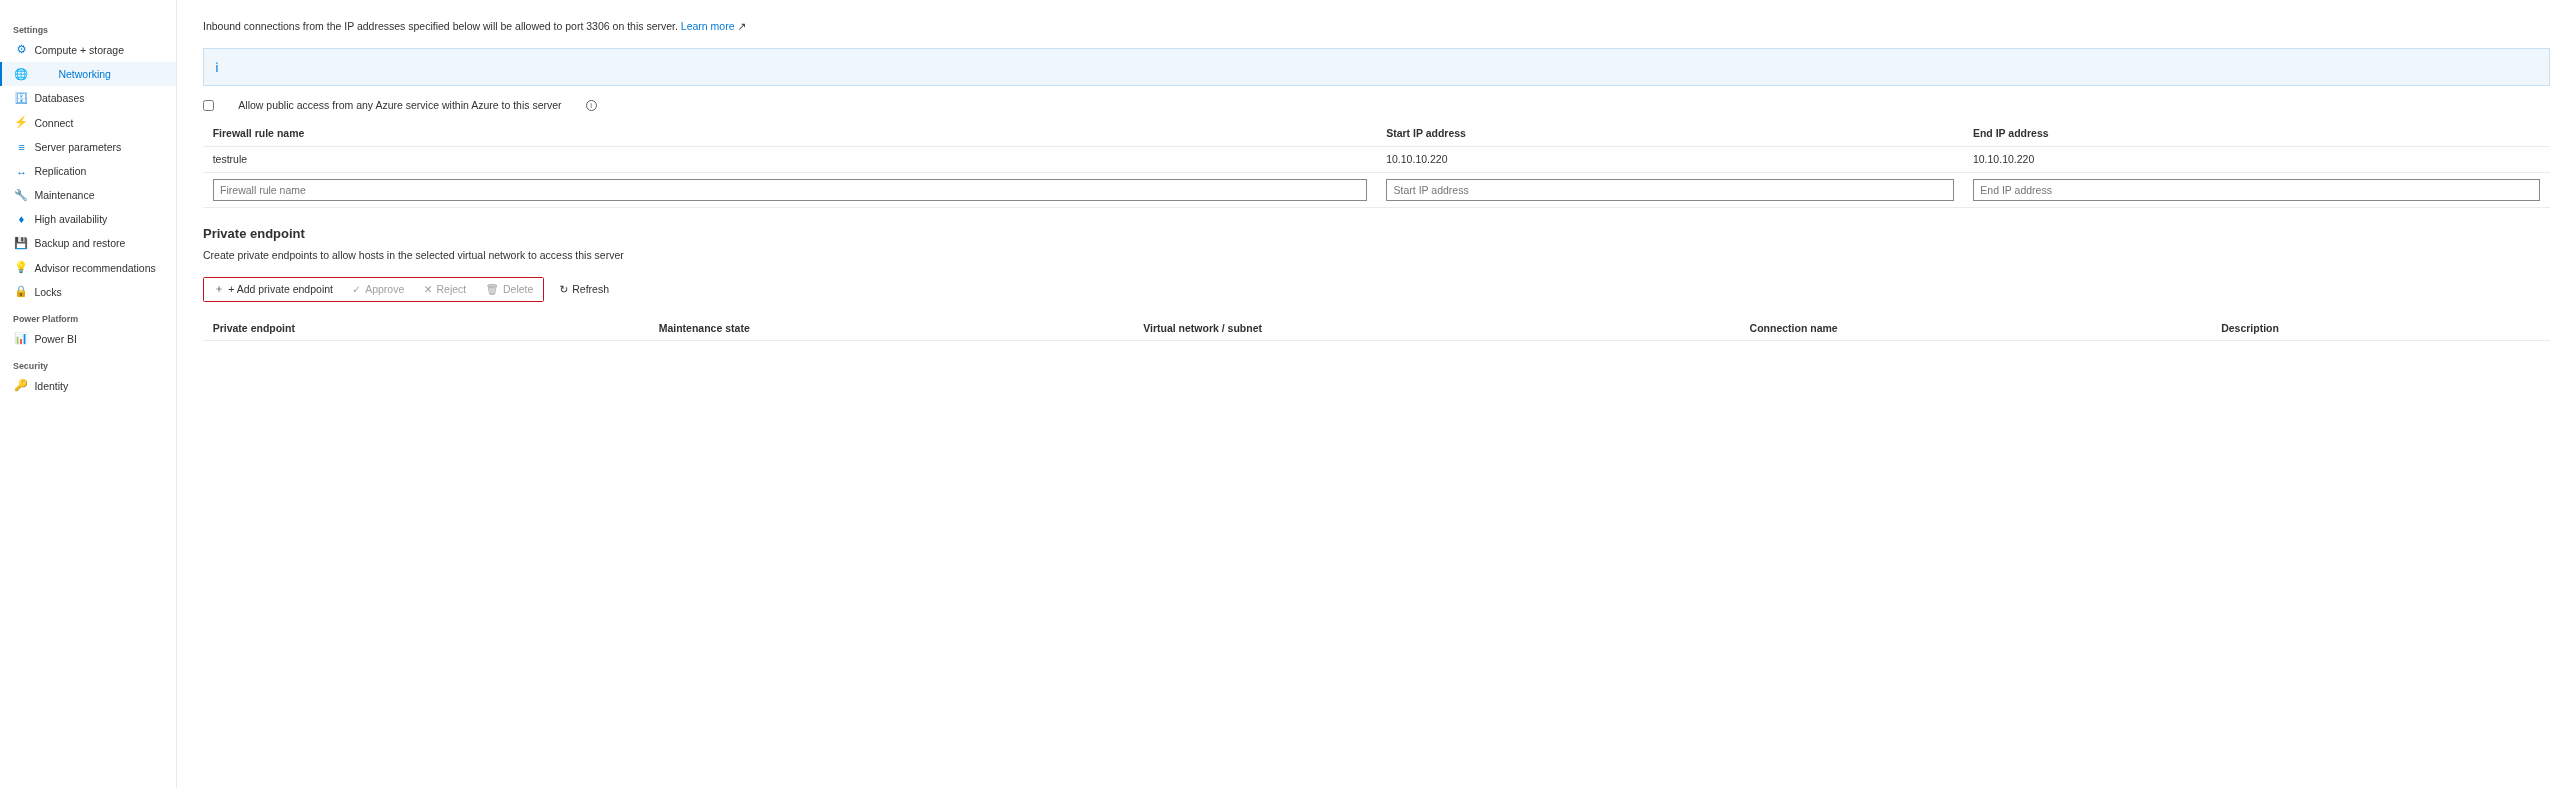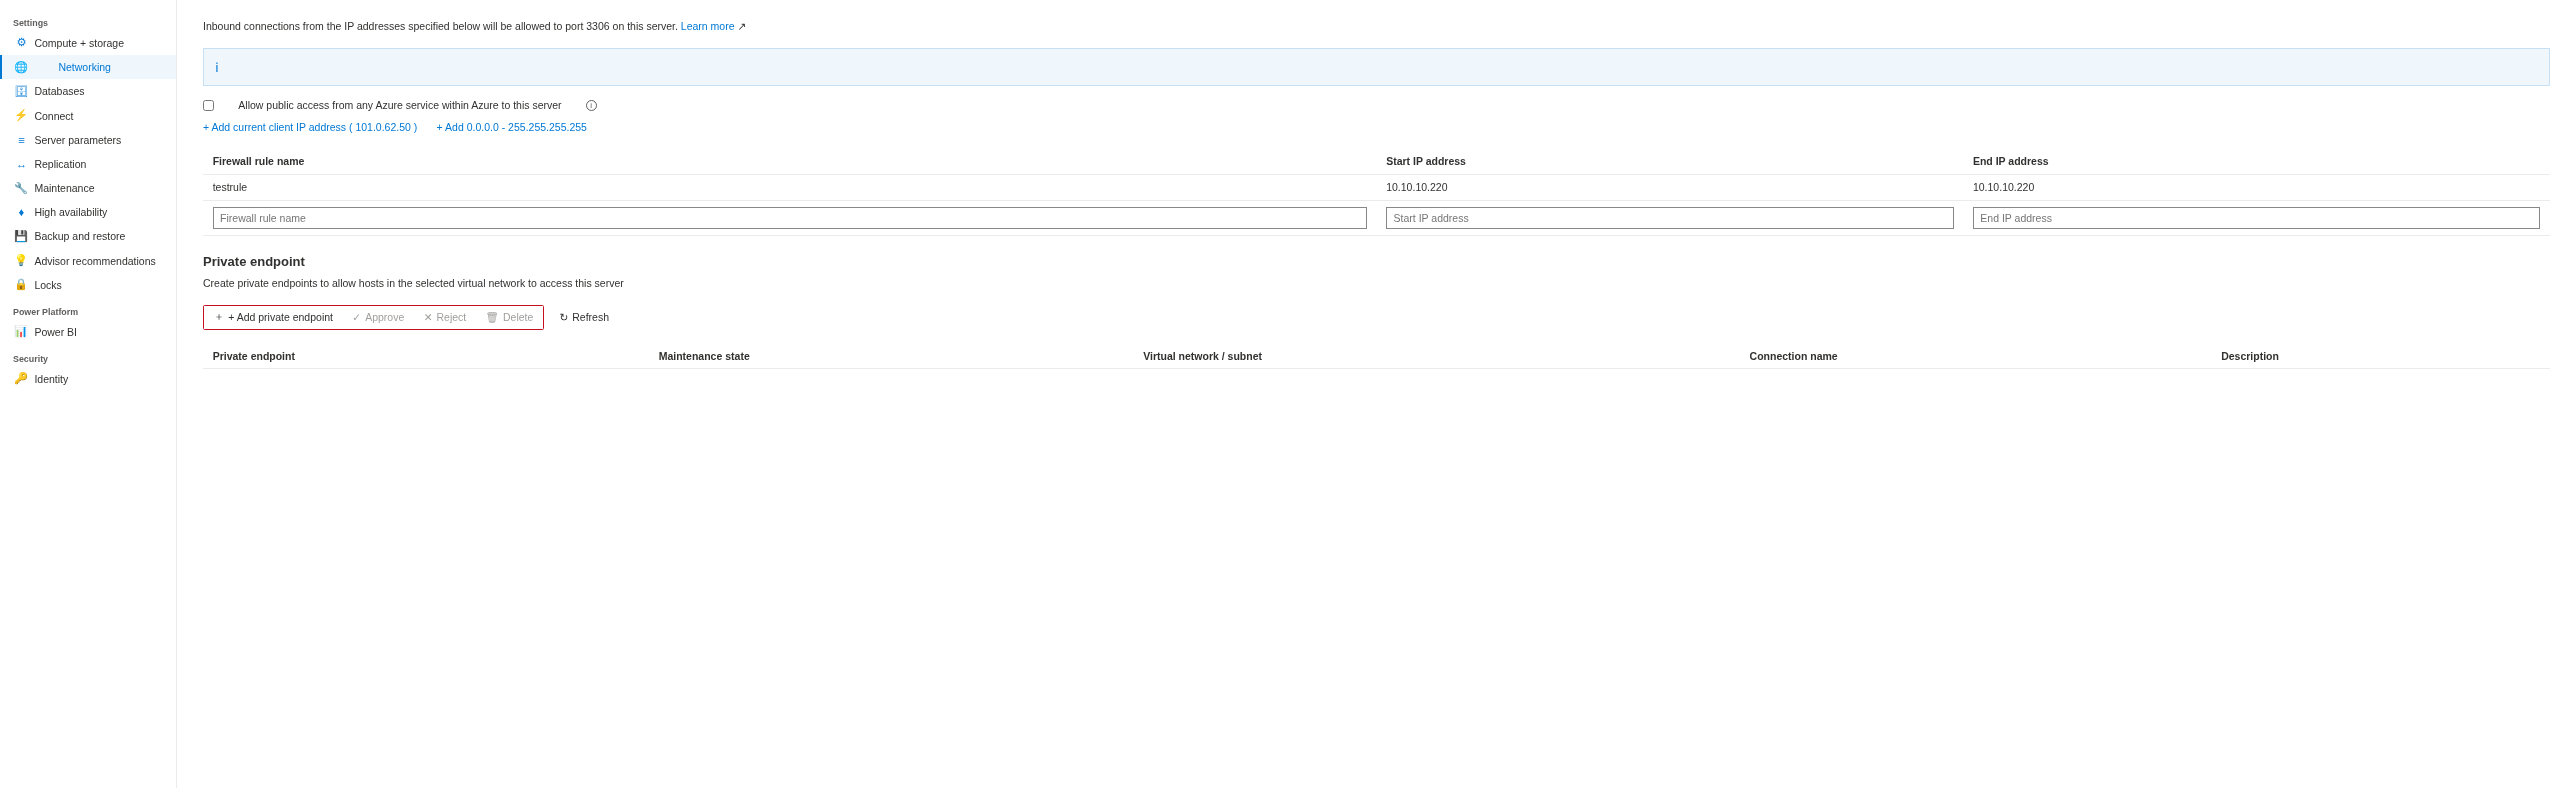--- a/index.html
+++ b/index.html
@@ -5,21 +5,21 @@
     * { box-sizing: border-box; margin: 0; padding: 0; }
     body { font-family: 'Segoe UI', Arial, sans-serif; font-size: 10.5px; color: #323130; background: #fff; display: flex; height: 100vh; overflow: hidden; }
 
     
     .sidebar {
       width: 177px;
       min-width: 177px;
       background: #fff;
       border-right: 0.8px solid #edebe9;
       overflow-y: auto;
-      padding: 8px 0;
+      padding: 15px 0;
     }
     .sidebar-section-title {
       font-size: 8.9px;
       font-weight: 600;
       color: #605e5c;
       padding: 9.7px 13px 3.2px 13px;
       text-transform: none;
       letter-spacing: 0;
     }
     .sidebar-item {
@@ -303,24 +303,20 @@
   <div class="info-box">
     <span class="info-icon">ℹ</span>
   </div>
 
   <div class="checkbox-row">
     <input type="checkbox" style="">
     <label>Allow public access from any Azure service within Azure to this server</label>
     <span class="info-circle">i</span>
   </div>
 
-  <div class="add-ip-links">
-    <a href="#" class="add-ip-link">+ Add current client IP address ( 101.0.62.50 )</a>
-    <a href="#" class="add-ip-link">+ Add 0.0.0.0 - 255.255.255.255</a>
-  </div>
 
   <table class="fw-table">
     <thead>
       <tr>
         <th class="col-name">Firewall rule name</th>
         <th class="col-start">Start IP address</th>
         <th class="col-end">End IP address</th>
       </tr>
     </thead>
     <tbody id="fw-table-body">

